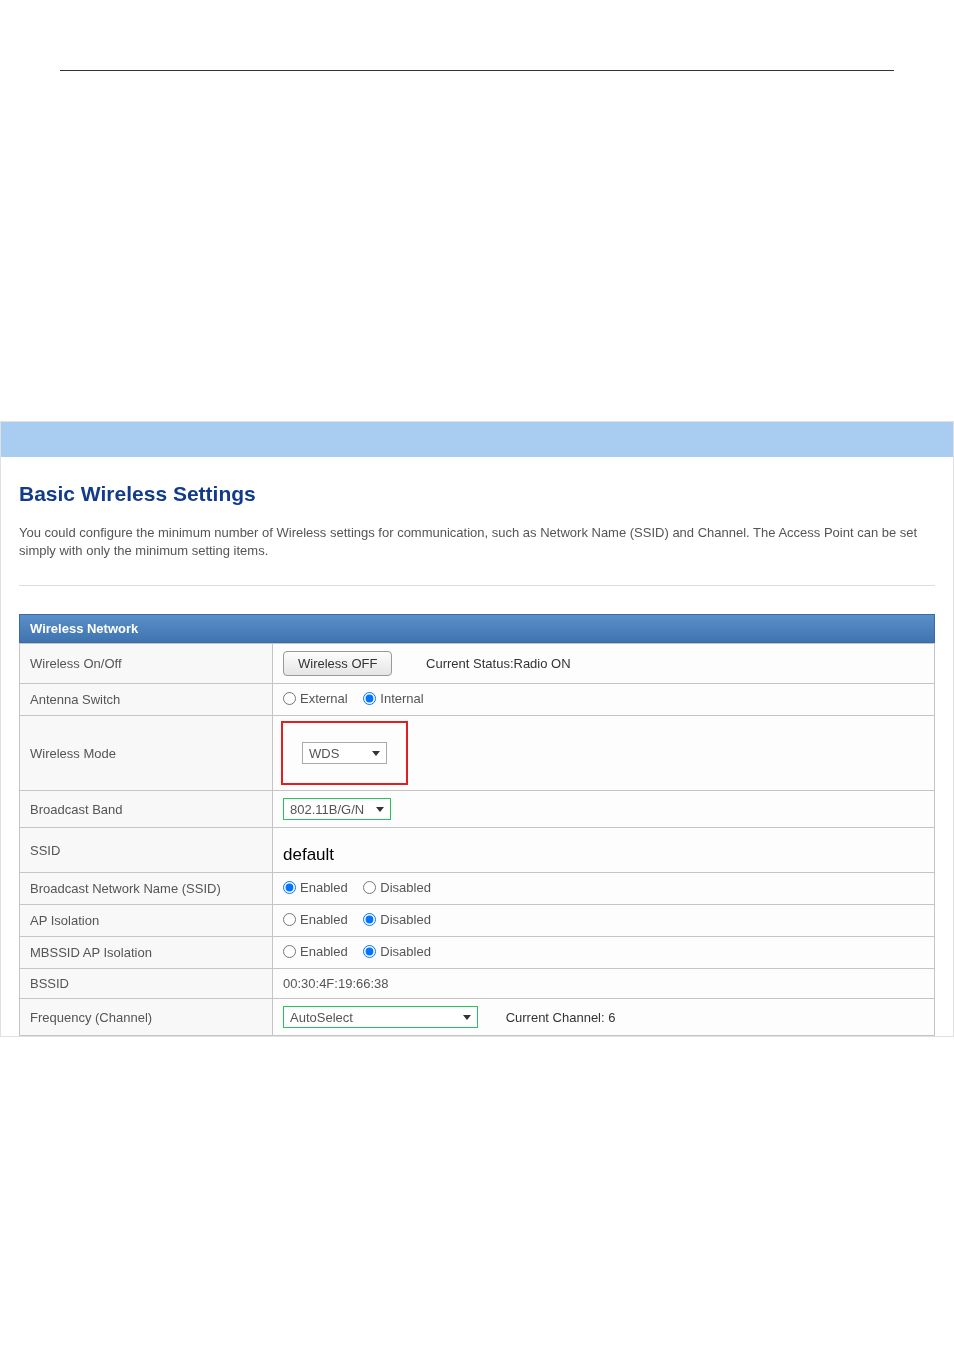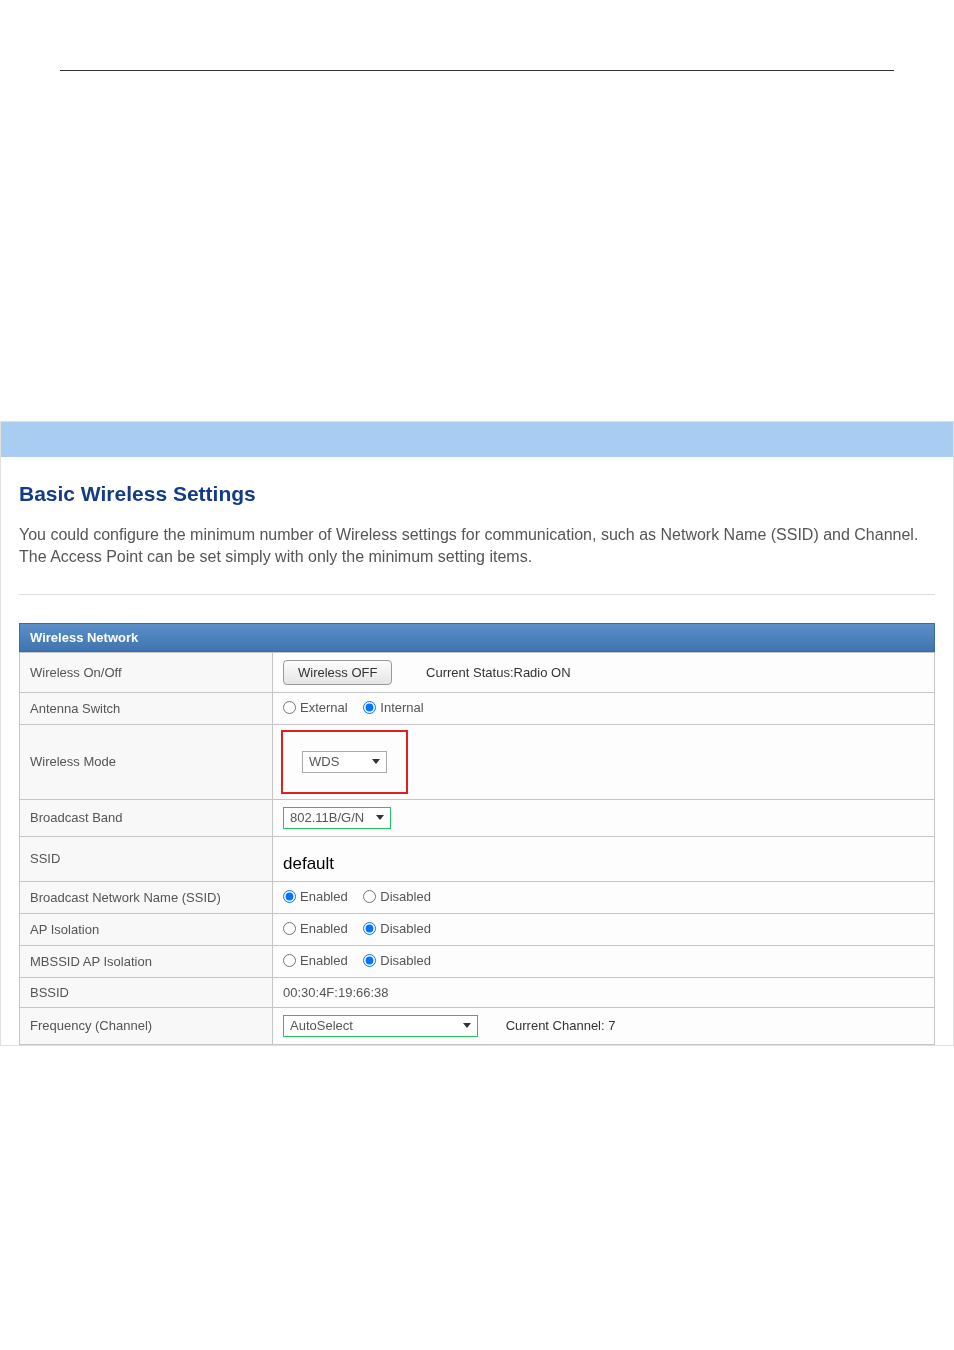--- a/index.html
+++ b/index.html
@@ -27,21 +27,21 @@
       padding: 25px 18px 0 18px;
     }
     .page-title {
       color: #123b8a;
       font-size: 21px;
       font-weight: bold;
       margin-bottom: 18px;
     }
     .page-description {
       color: #555;
-      font-size: 16px;
+      font-size: 13px;
       line-height: 1.4;
       margin-bottom: 25px;
     }
     .hr-divider {
       border: none;
       border-top: 1px solid #ddd;
       margin-bottom: 28px;
     }
     .section-header {
       background: linear-gradient(to bottom, #5a8fc8, #3f74b0);
@@ -246,19 +246,19 @@
         </td>
       </tr>
 
       <tr>
         <td class="label-cell">Frequency (Channel)</td>
         <td>
           <span class="select-field select-xwide">
             <span>AutoSelect</span>
             <span class="chevron"></span>
           </span>
-          <span class="status-text inline-status">Current Channel: 7</span>
+          <span class="status-text inline-status">Current Channel: 6</span>
         </td>
       </tr>
     </tbody>
       </table>
   </div>
 </div>
 
 </body></html>

